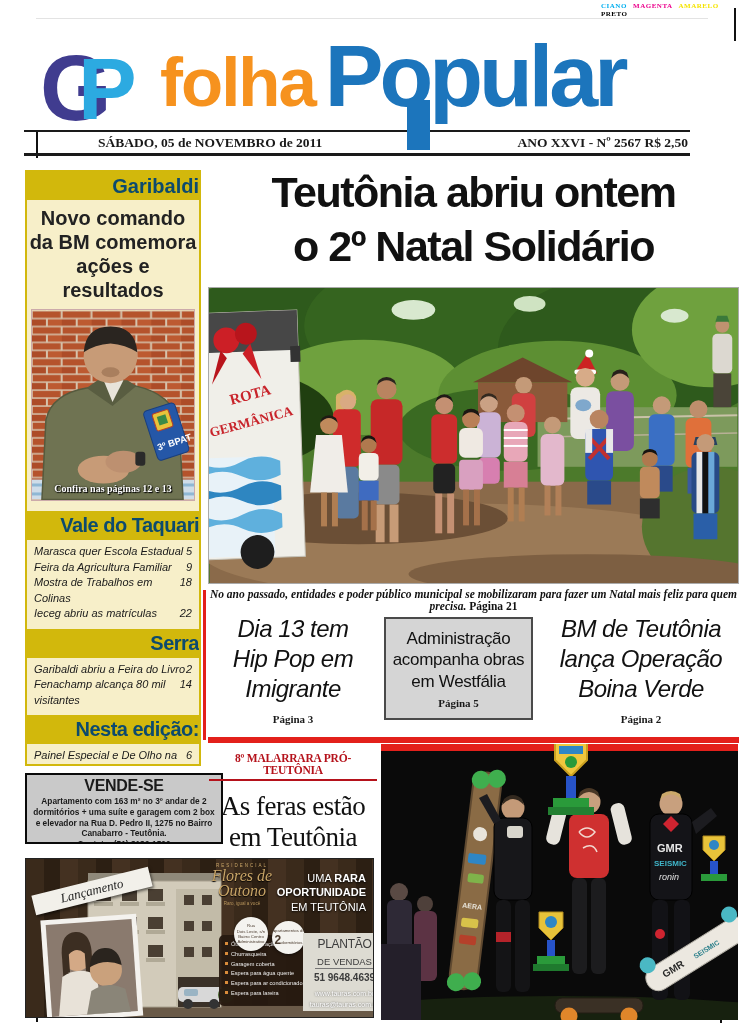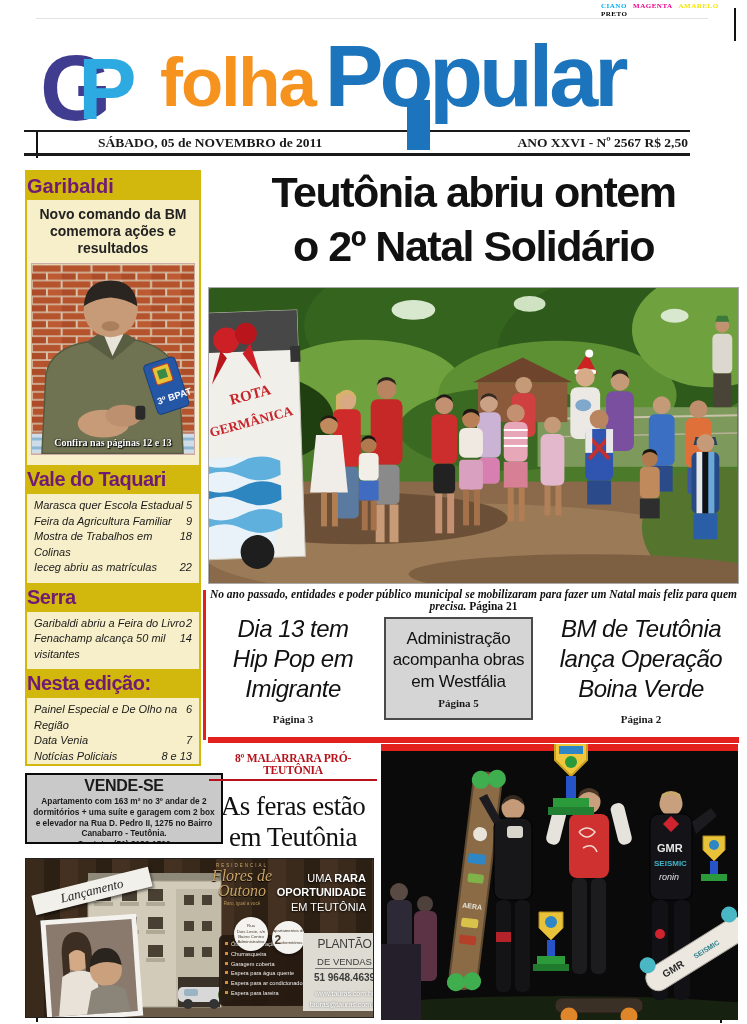--- a/index.html
+++ b/index.html
@@ -26,23 +26,23 @@
   .datebar{position:absolute;left:24px;top:130px;width:666px;height:21px;
            border-top:2px solid #1a1a1a;border-bottom:3px solid #1a1a1a;
            display:flex;justify-content:space-between;align-items:center;
            font:bold 13.5px "Liberation Serif",serif;}
   .datebar .d-left{margin-left:74px;}
   .datebar .d-right{margin-right:2px;}
 
   
   .side-box{position:absolute;left:25px;top:170px;width:176px;height:596px;
             background:#f7efc9;border:2.5px solid #d2b80c;box-sizing:border-box;overflow:hidden;}
-  .band{background:#d2b80c;color:#701a75;font-weight:bold;text-align:left;}
+  .band{background:#d2b80c;color:#0c4a6e;font-weight:bold;text-align:right;}
   .band-garibaldi{font-size:20px;line-height:28px;height:28px;}
-  .side-headline{font-size:14px;font-weight:600;text-align:center;line-height:1.2;
+  .side-headline{font-size:20px;font-weight:600;text-align:center;line-height:1.2;
                  padding:6px 2px 5px 2px;color:#222;}
   .side-photo{position:relative;width:162px;height:190px;margin:2px auto 10px auto;
               border:1px solid #caa;overflow:hidden;}
   .side-photo-caption{position:absolute;left:0;right:0;bottom:6px;text-align:center;
         font:bold 10px "Liberation Serif",serif;color:#fff;
         text-shadow:0 0 2px #000,1px 1px 1px #000;}
   .band-section{font-size:20px;line-height:29px;height:29px;letter-spacing:-.5px;}
   .toc{padding:4px 0 7px 0;}
   .toc-row{display:flex;justify-content:space-between;padding:0 7px;
            font:italic 11px "Liberation Sans",sans-serif;line-height:15.5px;color:#1a1a1a;}
@@ -209,21 +209,21 @@
         </div>
     </div>
 
     <div class="band band-section">Serra</div>
     <div class="toc">
       <div class="toc-row">
           <span>Garibaldi abriu a Feira do Livro</span>
           <span class="pg">2</span>
         </div>
       <div class="toc-row">
-          <span>Fenachamp alcança 50 mil visitantes</span>
+          <span>Fenachamp alcança 80 mil visitantes</span>
           <span class="pg">14</span>
         </div>
     </div>
 
     <div class="band band-section">Nesta edição:</div>
     <div class="toc">
       <div class="toc-row">
           <span>Painel Especial e De Olho na Região</span>
           <span class="pg">6</span>
         </div>

